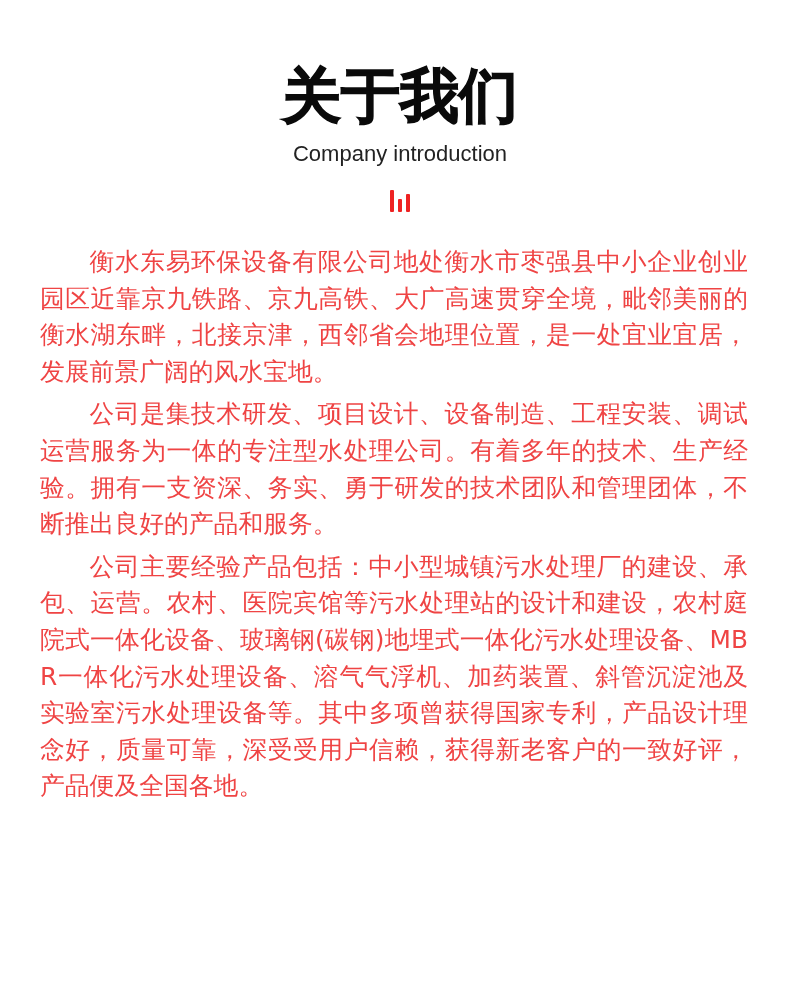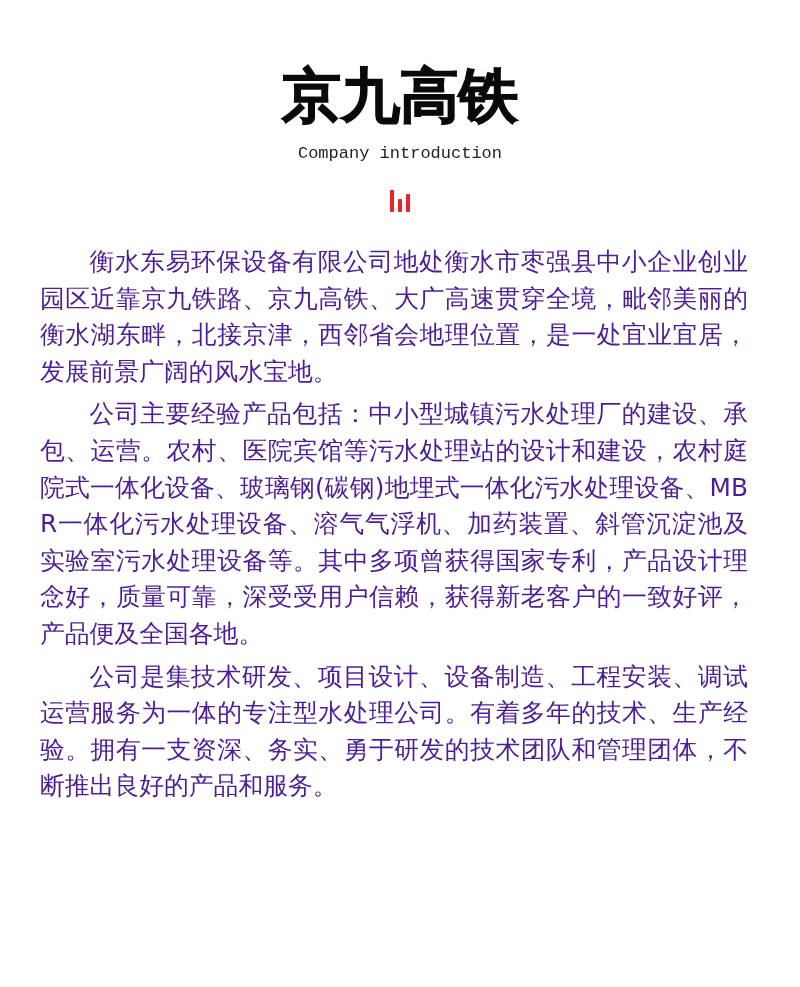--- a/index.html
+++ b/index.html
@@ -27,22 +27,22 @@
       letter-spacing: 0px;
       color: #0a0a0a;
       -webkit-text-stroke: 1.2px #0a0a0a;
     }
     .subtitle {
       position: absolute;
       left: 0;
       width: 800px;
       top: 141px;
       text-align: center;
-      font-family: Liberation Mono, monospace;
-      font-size: 17px;
+      font-family: Liberation Sans, sans-serif;
+      font-size: 22px;
       line-height: 26px;
       color: #222222;
     }
     .bar-icon {
       position: absolute;
       left: 388px;
       top: 188px;
       width: 24px;
       height: 24px;
     }
@@ -57,36 +57,36 @@
       left: 40px;
       top: 244px;
       width: 720px;
     }
     .content p {
       margin: 0 12px 6px 0;
       font-size: 24.8px;
       line-height: 36.6px;
       text-indent: 2em;
       text-align: justify;
-      color: #4c1d95;
+      color: #ef4444;
       letter-spacing: 0;
       word-break: break-all;
     }
   </style>
 </head>
 <body>
 
 <div class="page">
-  <div class="title">京九高铁</div>
+  <div class="title">关于我们</div>
   <div class="subtitle">Company introduction</div>
 
   <div class="bar-icon">
     <span style="left:2px;height:22px;background:#ee2222;"></span>
     <span style="left:10px;height:13px;background:#ee2222;"></span>
     <span style="left:18px;height:18px;background:#ee2222;"></span>
   </div>
 
   <div class="content">
     <p>衡水东易环保设备有限公司地处衡水市枣强县中小企业创业园区近靠京九铁路、京九高铁、大广高速贯穿全境，毗邻美丽的衡水湖东畔，北接京津，西邻省会地理位置，是一处宜业宜居，发展前景广阔的风水宝地。</p>
+    <p>公司是集技术研发、项目设计、设备制造、工程安装、调试运营服务为一体的专注型水处理公司。有着多年的技术、生产经验。拥有一支资深、务实、勇于研发的技术团队和管理团体，不断推出良好的产品和服务。</p>
     <p>公司主要经验产品包括：中小型城镇污水处理厂的建设、承包、运营。农村、医院宾馆等污水处理站的设计和建设，农村庭院式一体化设备、玻璃钢(碳钢)地埋式一体化污水处理设备、MBR一体化污水处理设备、溶气气浮机、加药装置、斜管沉淀池及实验室污水处理设备等。其中多项曾获得国家专利，产品设计理念好，质量可靠，深受受用户信赖，获得新老客户的一致好评，产品便及全国各地。</p>
-    <p>公司是集技术研发、项目设计、设备制造、工程安装、调试运营服务为一体的专注型水处理公司。有着多年的技术、生产经验。拥有一支资深、务实、勇于研发的技术团队和管理团体，不断推出良好的产品和服务。</p>
   </div>
 </div>
 
 </body></html>

